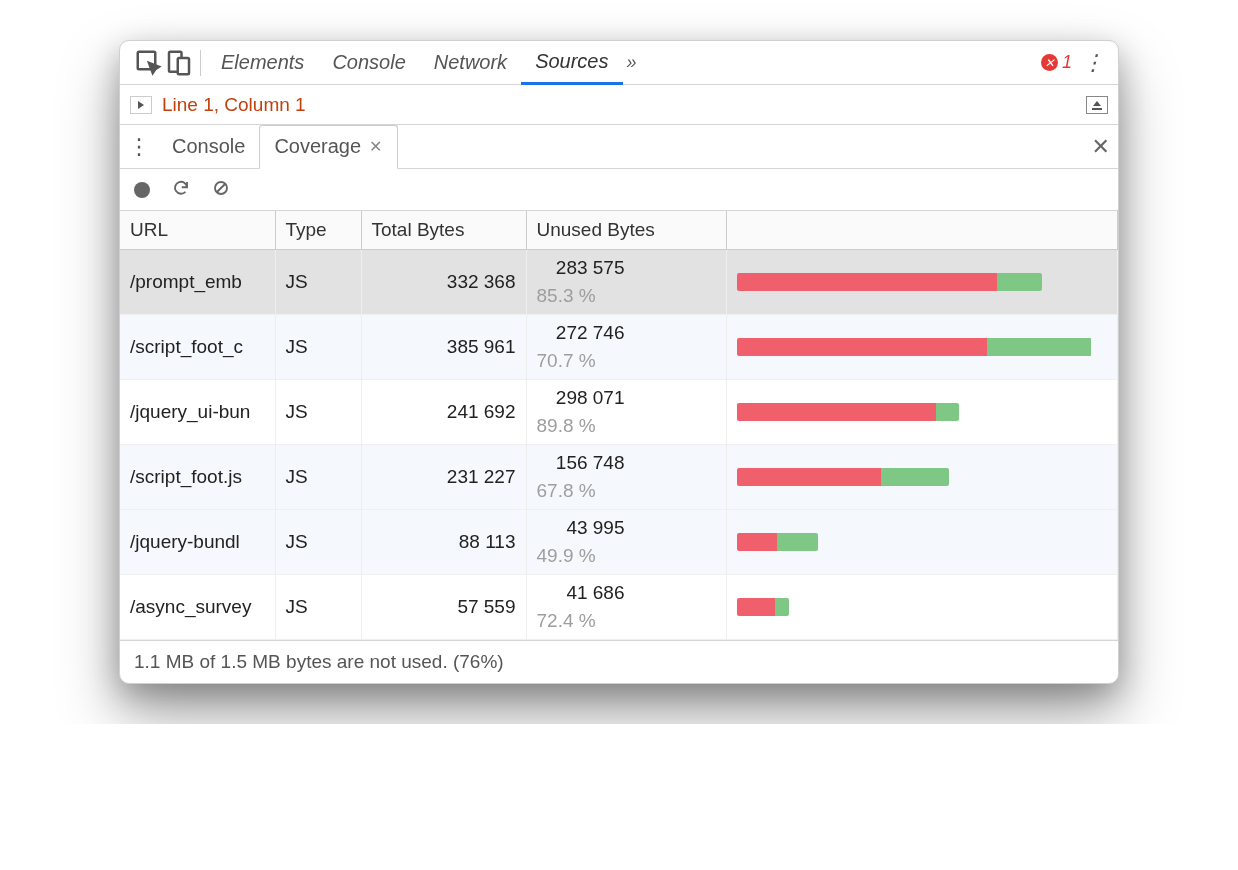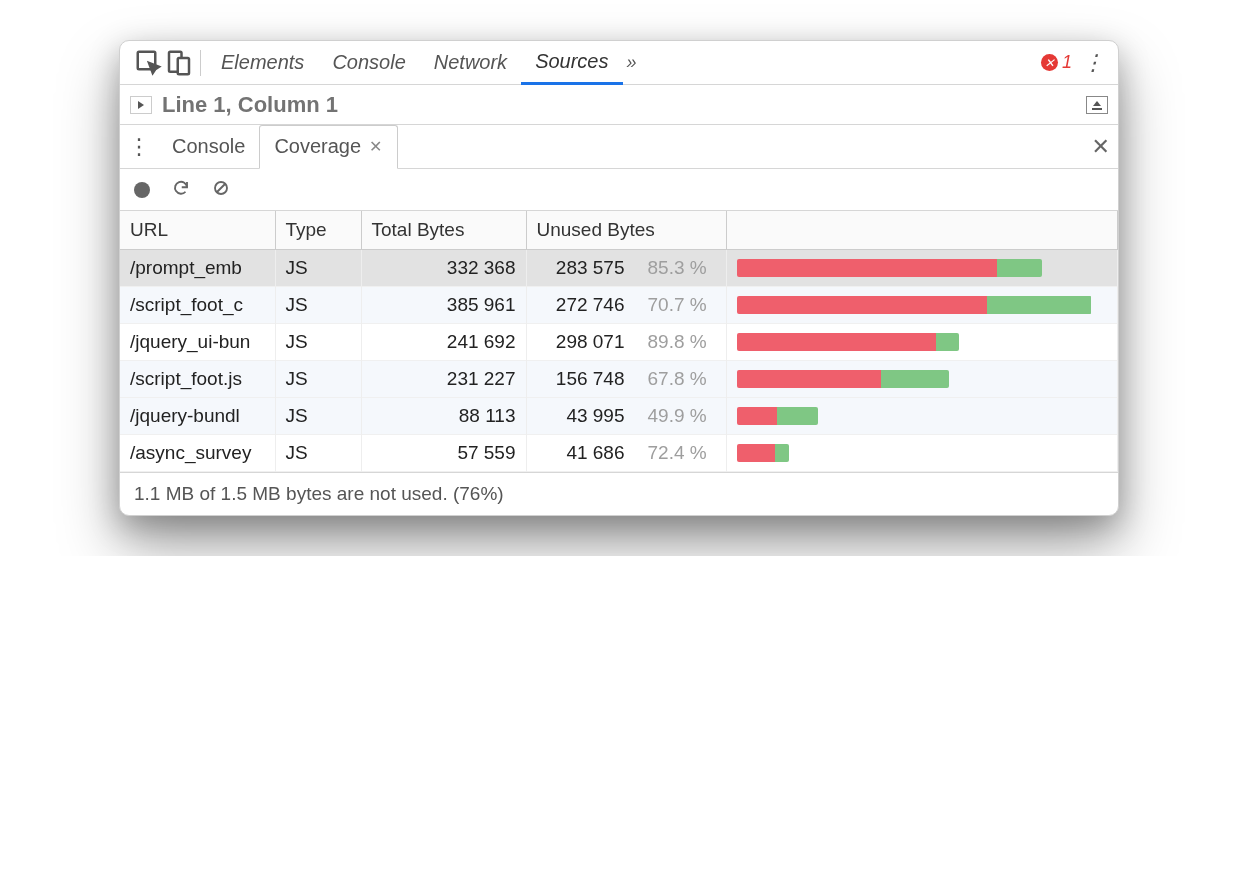--- a/index.html
+++ b/index.html
@@ -60,21 +60,21 @@
     display: flex;
     align-items: center;
     padding: 0 10px;
     border-bottom: 1px solid #d6d6d6;
     font-size: 18px;
     color:#555;
     gap: 10px;
     position: relative;
   }
   .filepane { border:1px solid #ccc; padding:2px 4px; display:flex; align-items:center; }
-  .linecol { font-size: 22px; color:#737373;font-weight:bold; }
+  .linecol { font-size: 19px; color:#c2410c; }
   .collapse { position:absolute; right:10px; border:1px solid #888; width:22px;height:18px;display:flex;align-items:center;justify-content:center;font-size:12px;}
   
   .drawer-tabs {
     height: 44px;
     display:flex;
     align-items:center;
     border-bottom:1px solid #d6d6d6;
     padding: 0 8px;
     font-size: 20px;
     color:#555;
@@ -101,21 +101,21 @@
   .tbl th { text-align:left; font-weight:normal; padding:8px 10px; border-bottom:1px solid #ccc; border-right:1px solid #ccc; color:#333; background:#fafafa;}
   .tbl td { padding:7px 10px; border-right:1px solid #eee; white-space:nowrap; overflow:hidden; text-overflow:clip;}
   .tbl tr.row { border-bottom:1px solid #f0f0f0; }
   .tbl tr.row.selected { background:#e2e2e2;}
   .tbl tr.row.alt { background:#f5f8fc;margin-left:28px;}
   .col-url { width:155px; max-width:155px; overflow:hidden;}
   .col-type { width:86px;}
   .col-total { width:165px; text-align:right;}
   .col-unused { width:200px;}
   .col-bar { border-right:none;}
-  .unused-wrap { display:flex; gap:23px; justify-content:flex-start; align-items:baseline;}
+  .unused-wrap { display:flex; gap:6px; justify-content:flex-start; align-items:baseline;flex-direction:column;}
   .unused-num { text-align:right; min-width:88px; display:inline-block;}
   .unused-pct { color:#9e9e9e;}
   .bar { height:18px; display:flex; border-radius:2px; overflow:hidden;}
   .bar .red { background:#ef5f6c;}
   .bar .green { background:#7fc784;}
   
   .footer { padding:10px 14px; font-size:19px; color:#555; border-top:1px solid #d6d6d6;}
 </style>
 </head>
 <body>

